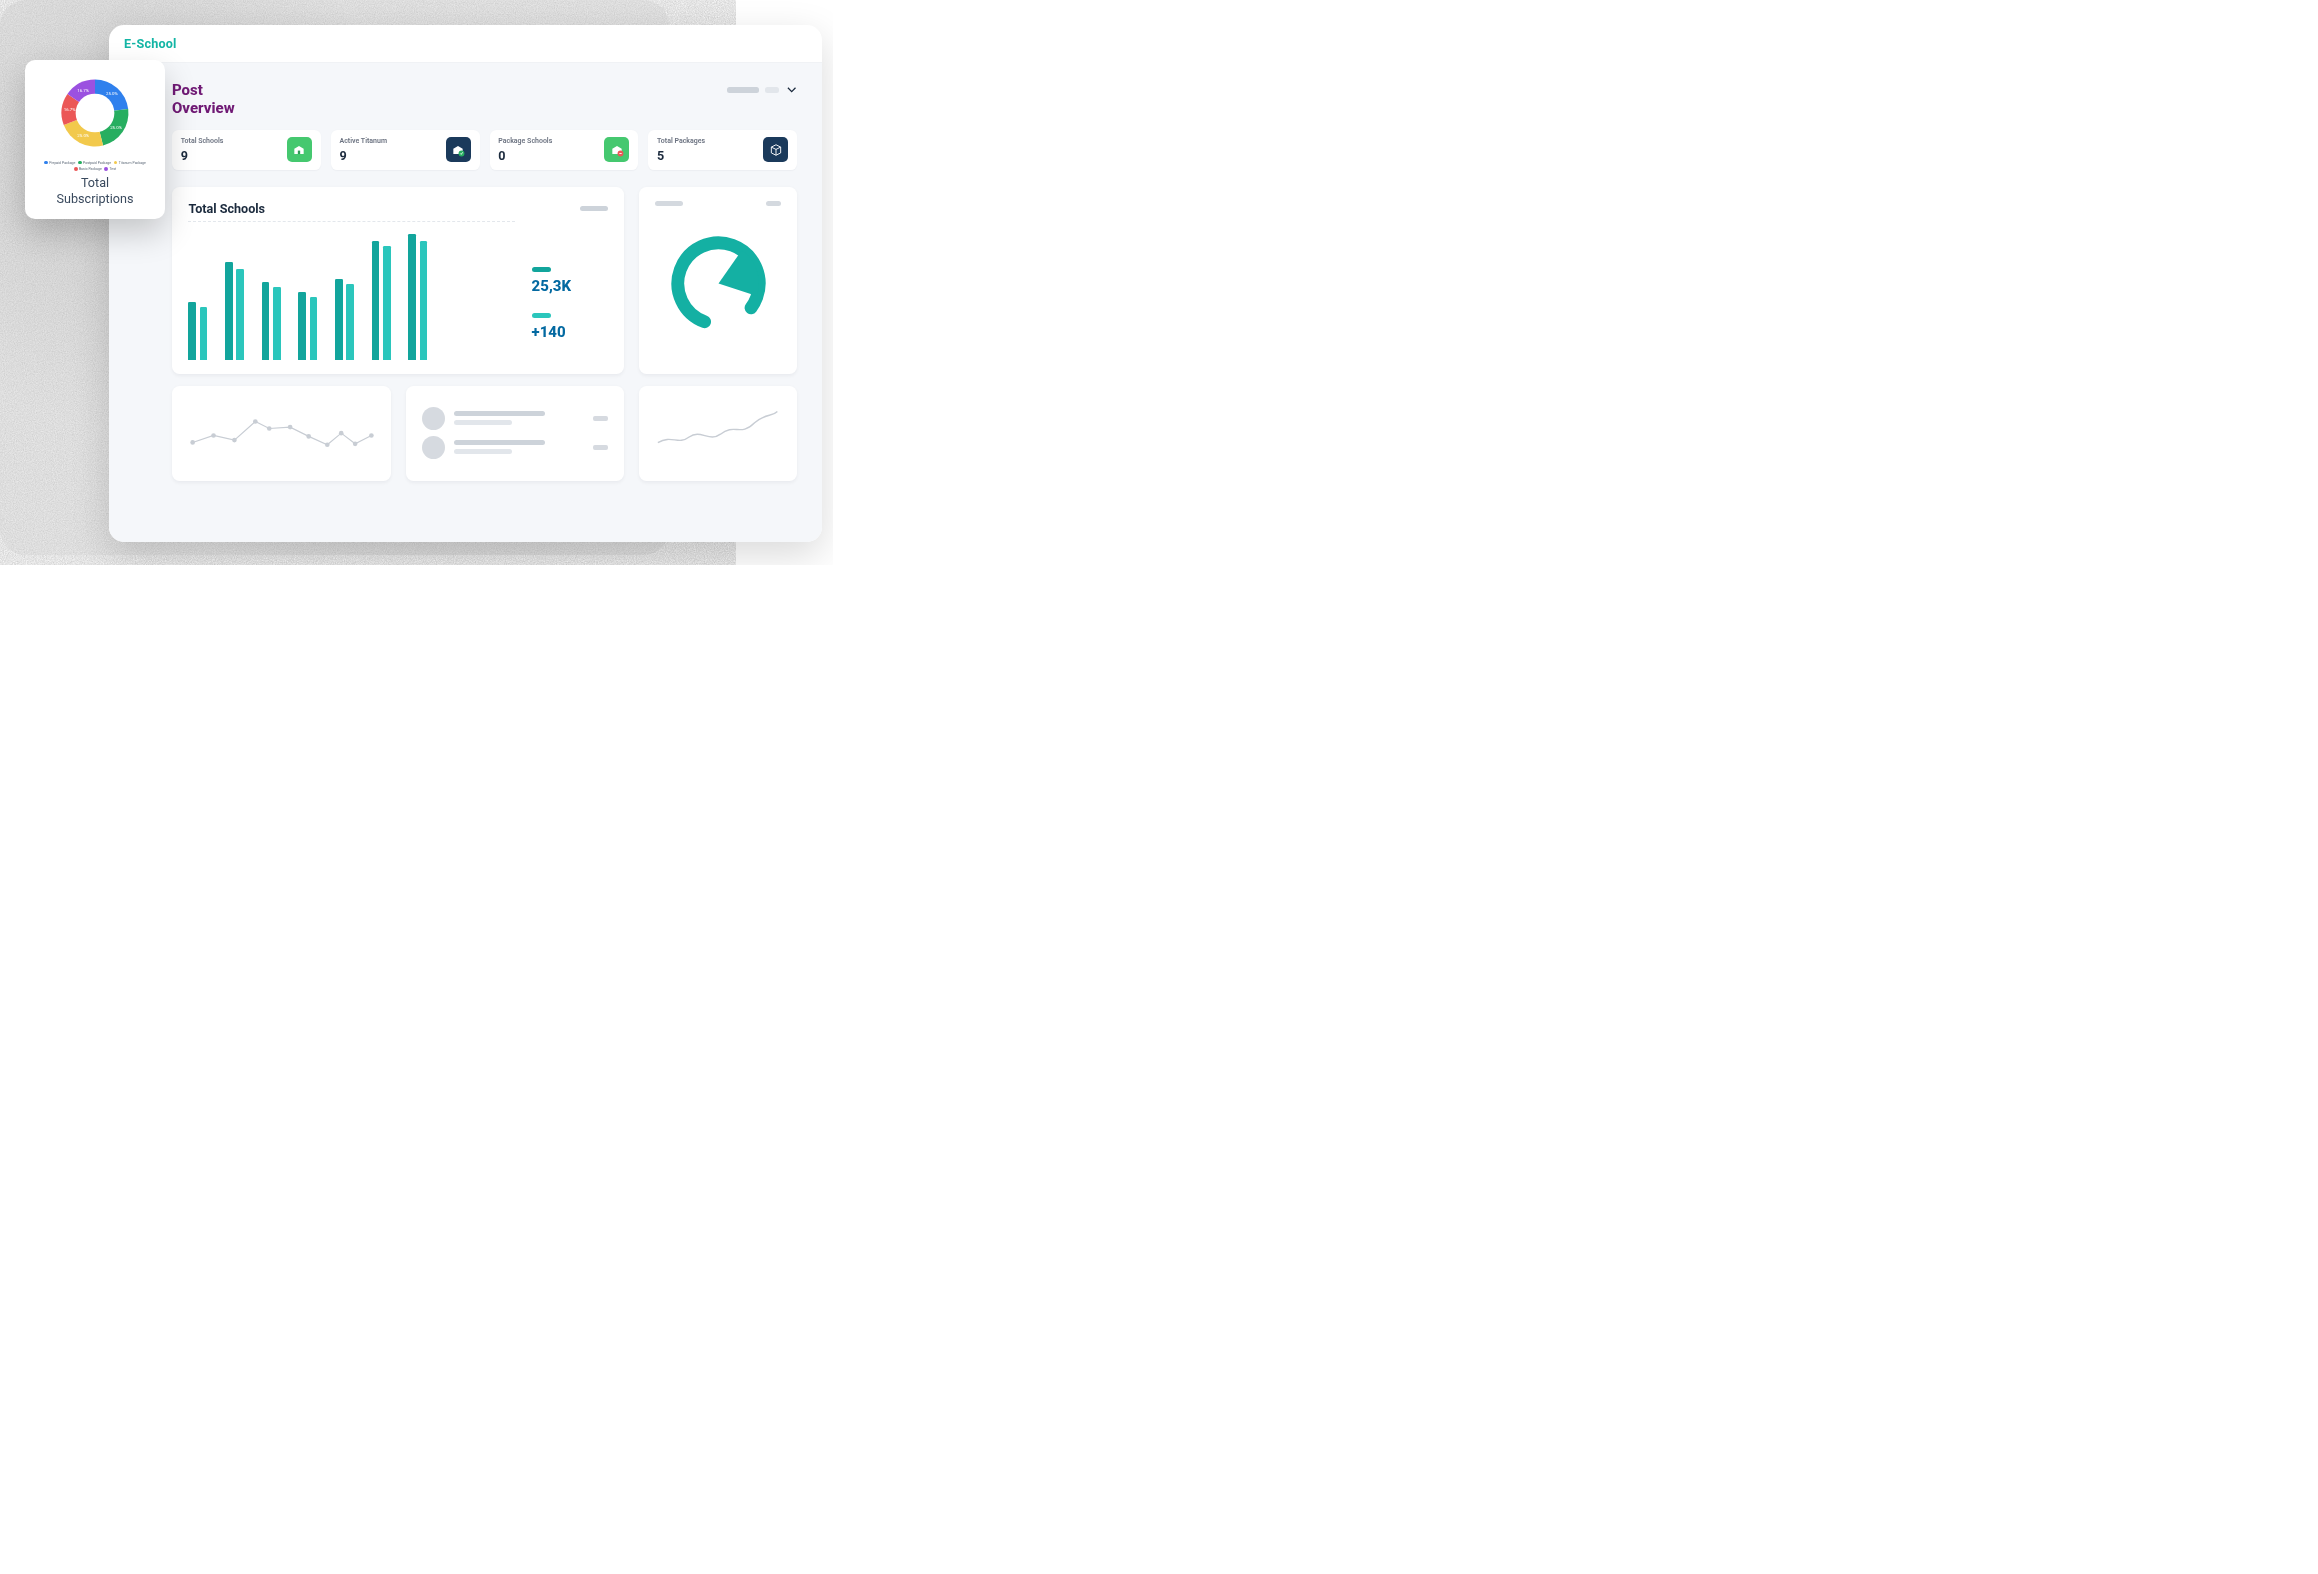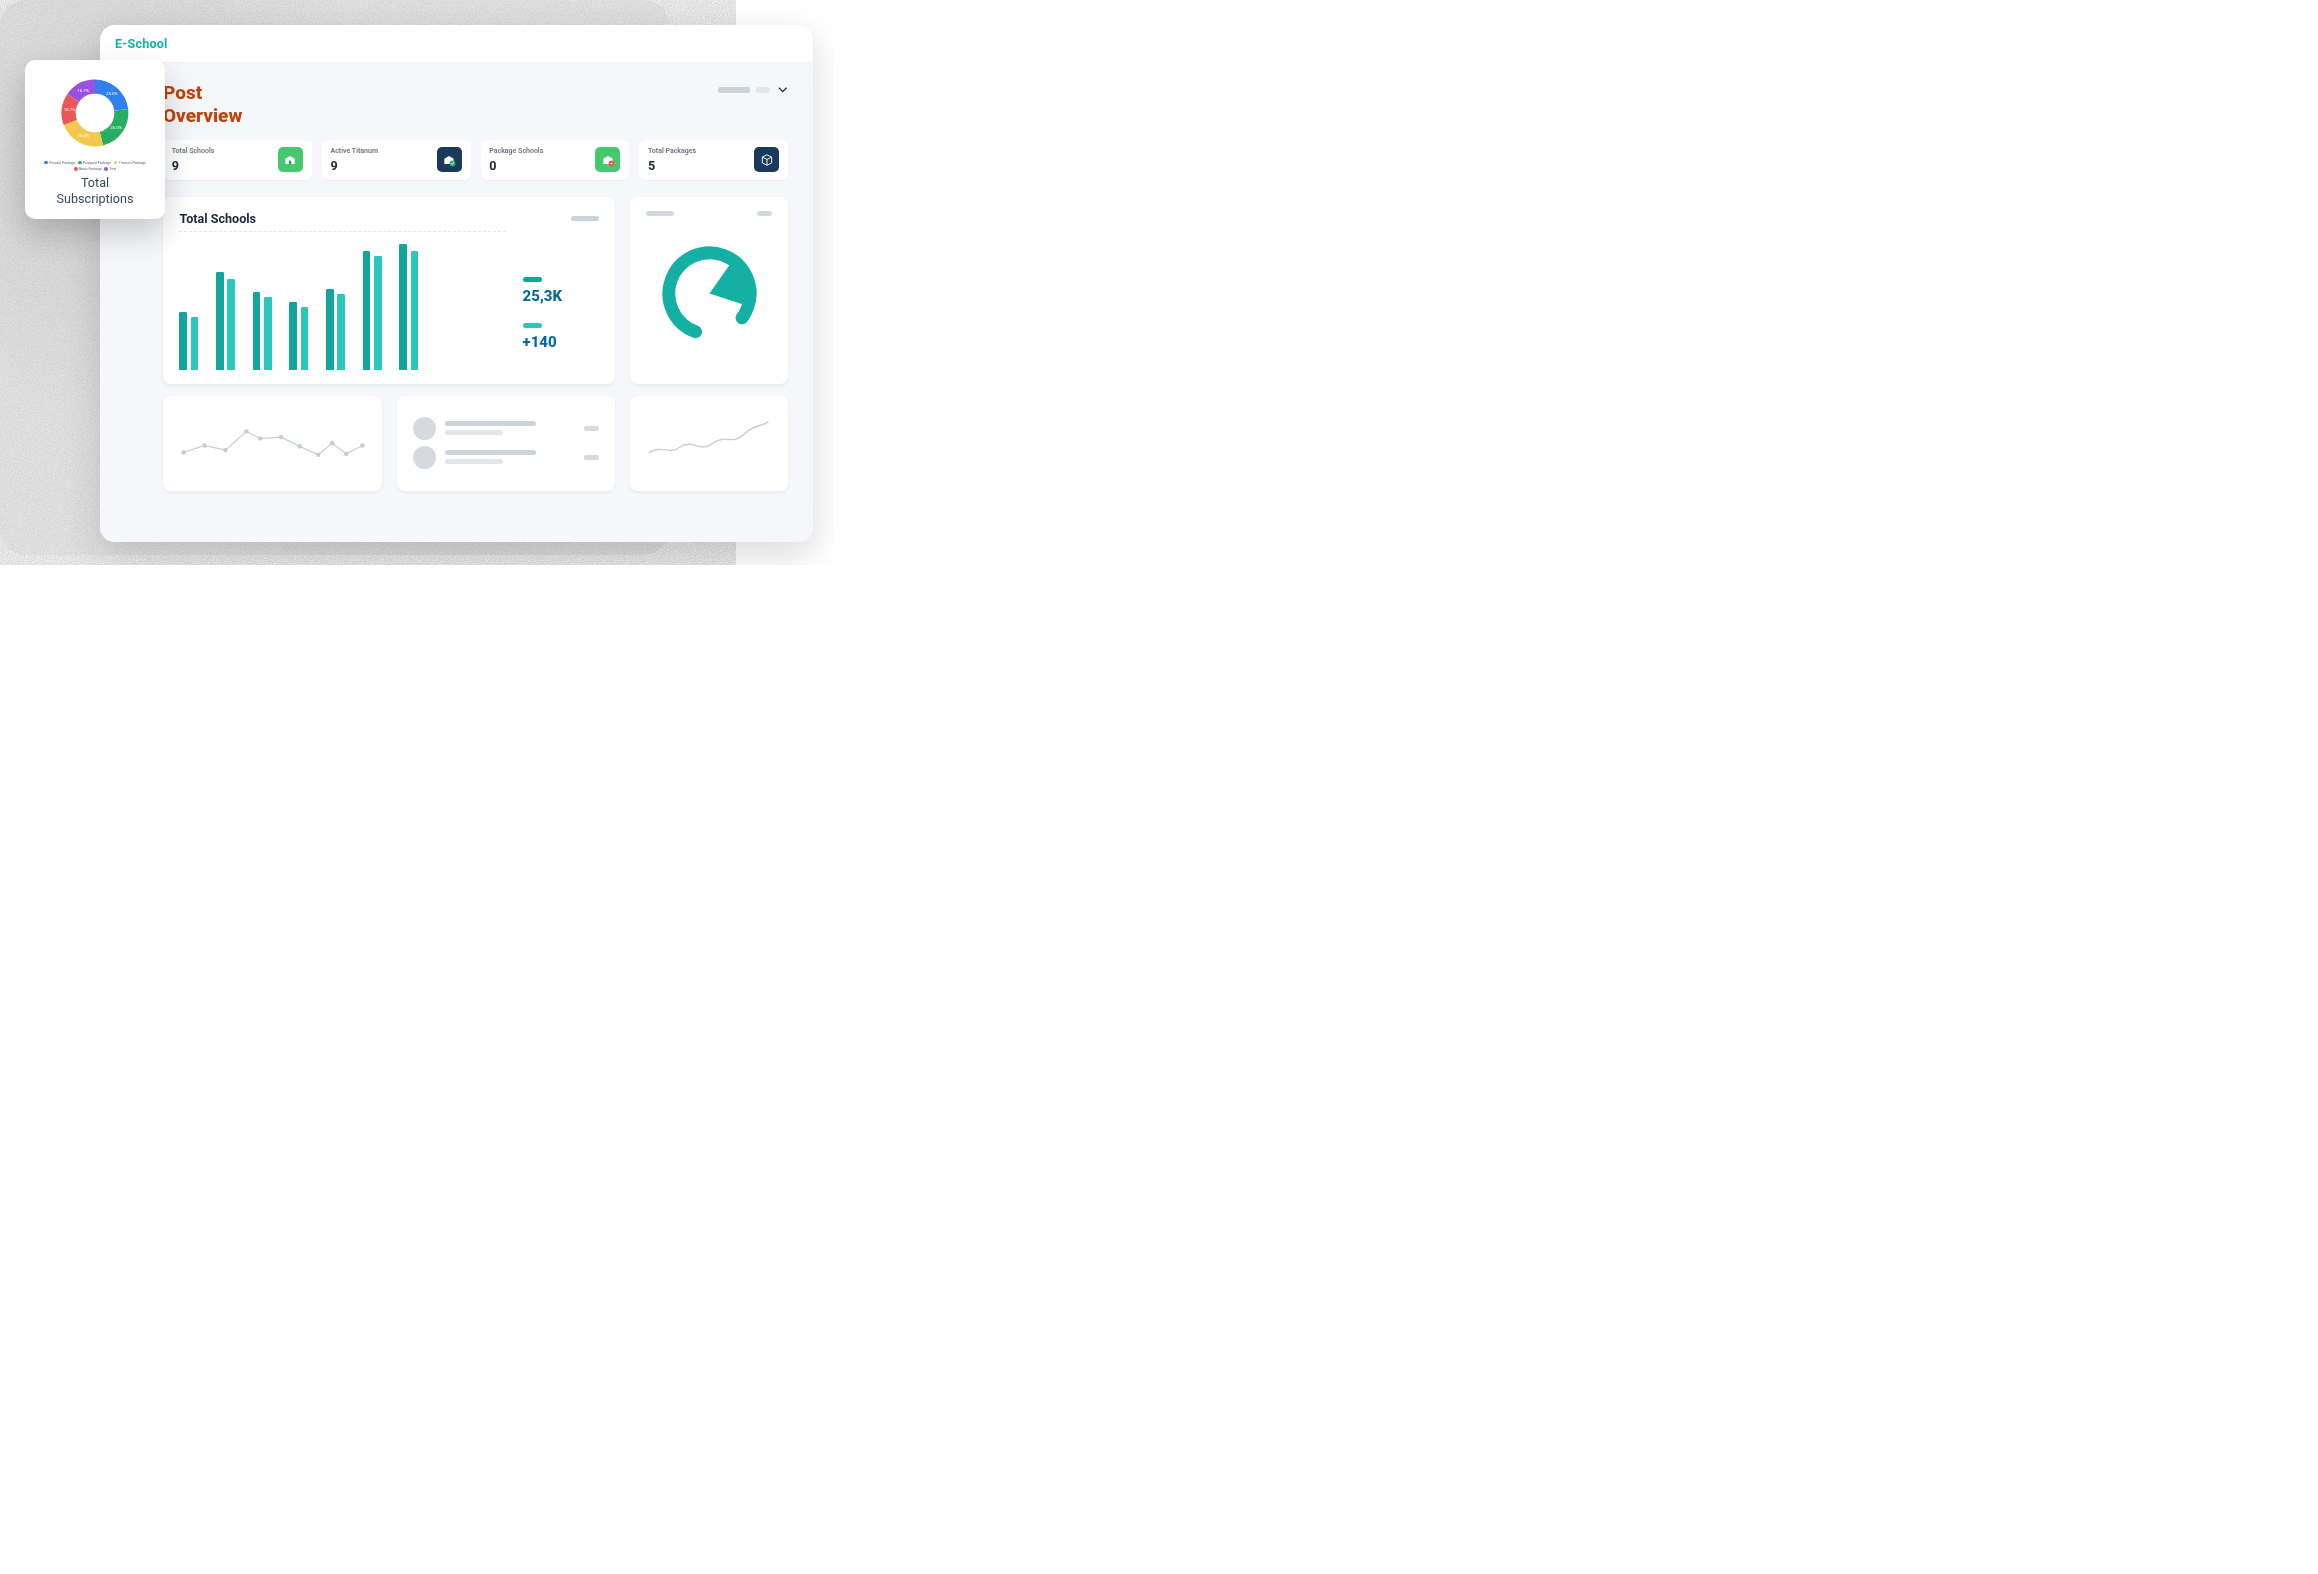--- a/index.html
+++ b/index.html
@@ -19,21 +19,21 @@
     background:
       radial-gradient(circle at 20% 30%, rgba(0,0,0,0.15) 0, transparent 40%),
       radial-gradient(circle at 70% 70%, rgba(0,0,0,0.12) 0, transparent 50%),
       #e2e2e2;
     filter: url(#noisef);
     border-radius: 25px;
     opacity: 0.6;
   }
   .dashboard {
     position: absolute;
-    left: 100px; top: 25px;
+    left: 109px; top: 25px;
     width: 713px; height: 517px;
     background: #fff;
     border-radius: 15px;
     box-shadow: 0 12.6px 38px rgba(0,0,0,0.15);
     overflow: hidden;
   }
   .topbar {
     height: 38px;
     display: flex;
     align-items: center;
@@ -43,21 +43,21 @@
   .logo { font-size: 12.6px; font-weight: 700; color: #13b5a5; letter-spacing: 0.2px; }
   .content {
     background: #f5f7fa;
     padding: 0 0 12.6px 0;
     height: calc(100% - 38px);
   }
   .overview-header {
     display: flex; align-items: flex-start; justify-content: space-between;
     padding: 17.7px 25px 11.4px 63px;
   }
-  .page-title { font-size: 19px; font-weight: 800; color: #c2410c; line-height: 1.25; }
+  .page-title { font-size: 15px; font-weight: 800; color: #701a75; line-height: 1.25; }
   .header-right { display:flex; align-items:center; gap:6.3px; padding-top:3.8px;}
   .ph-bar { border-radius: 2.5px; background:#cdd3da; }
   .chev-down { width:11.4px;height:11.4px; }
   .chev-down polyline { fill:none; stroke:#1b2a3d; stroke-width:2; }
   .stat-row {
     display: grid;
     grid-template-columns: repeat(4, 1fr);
     gap: 10px;
     padding: 0 25px 0 63px;
   }

